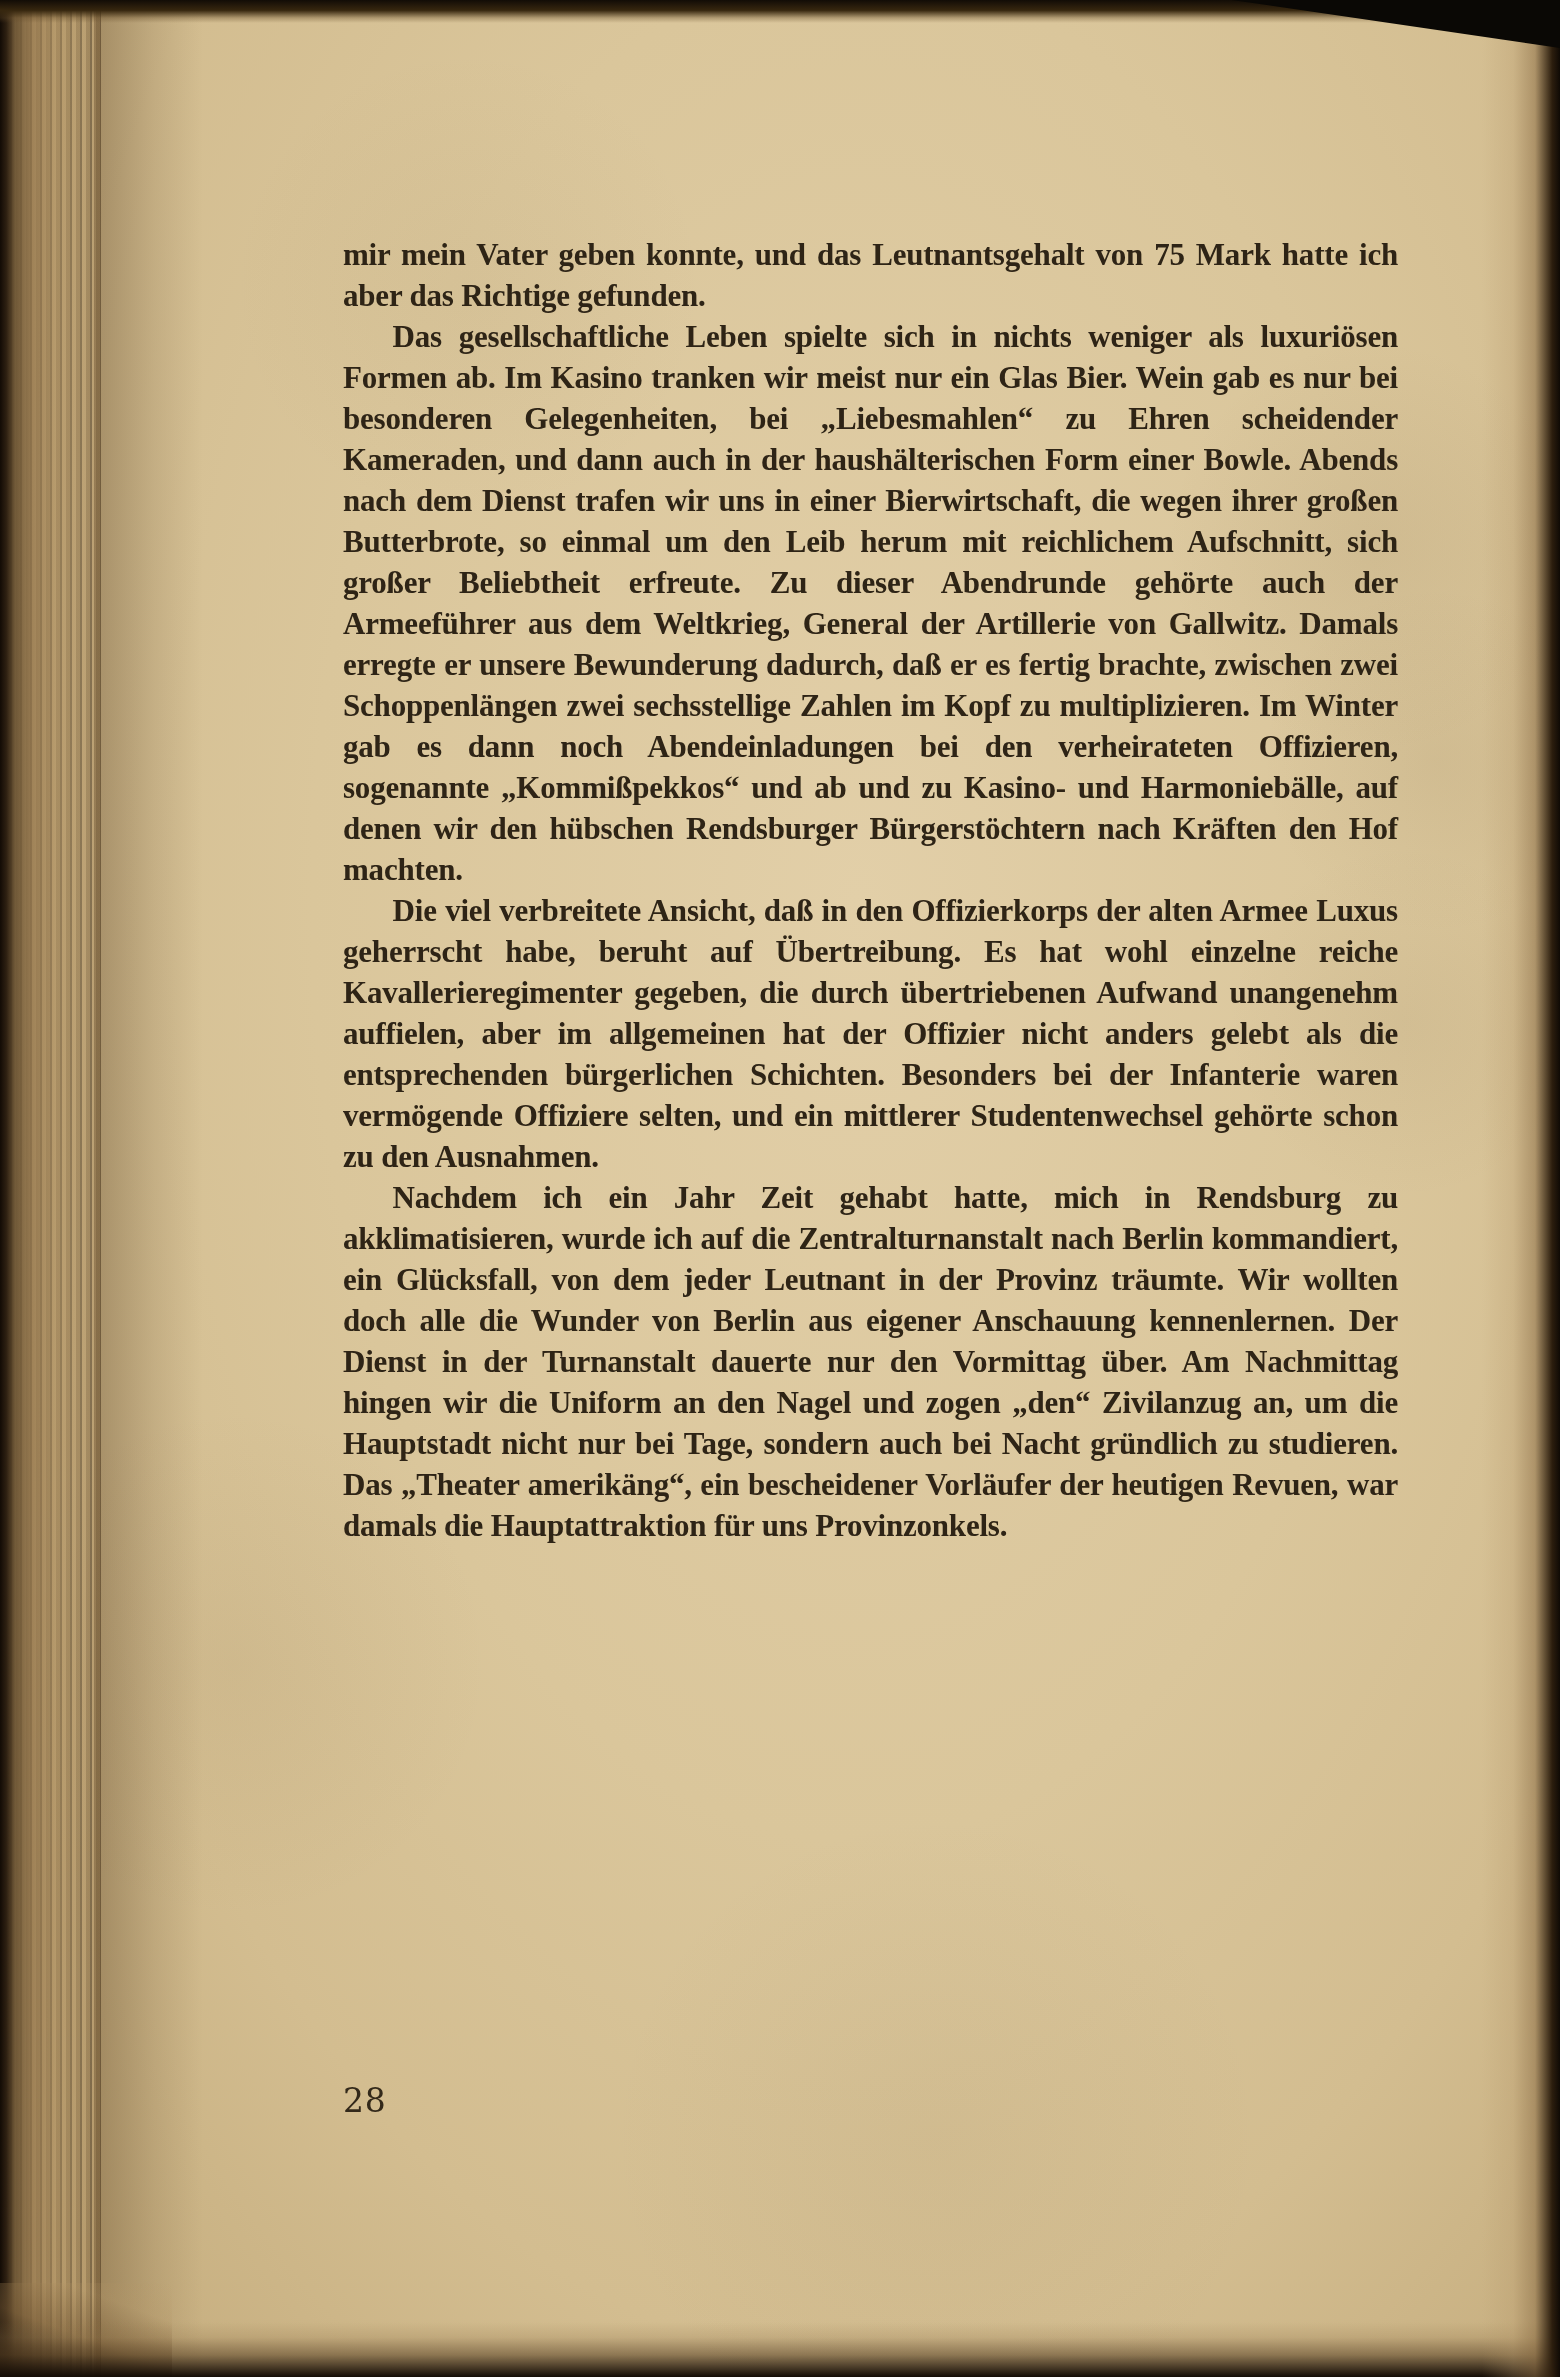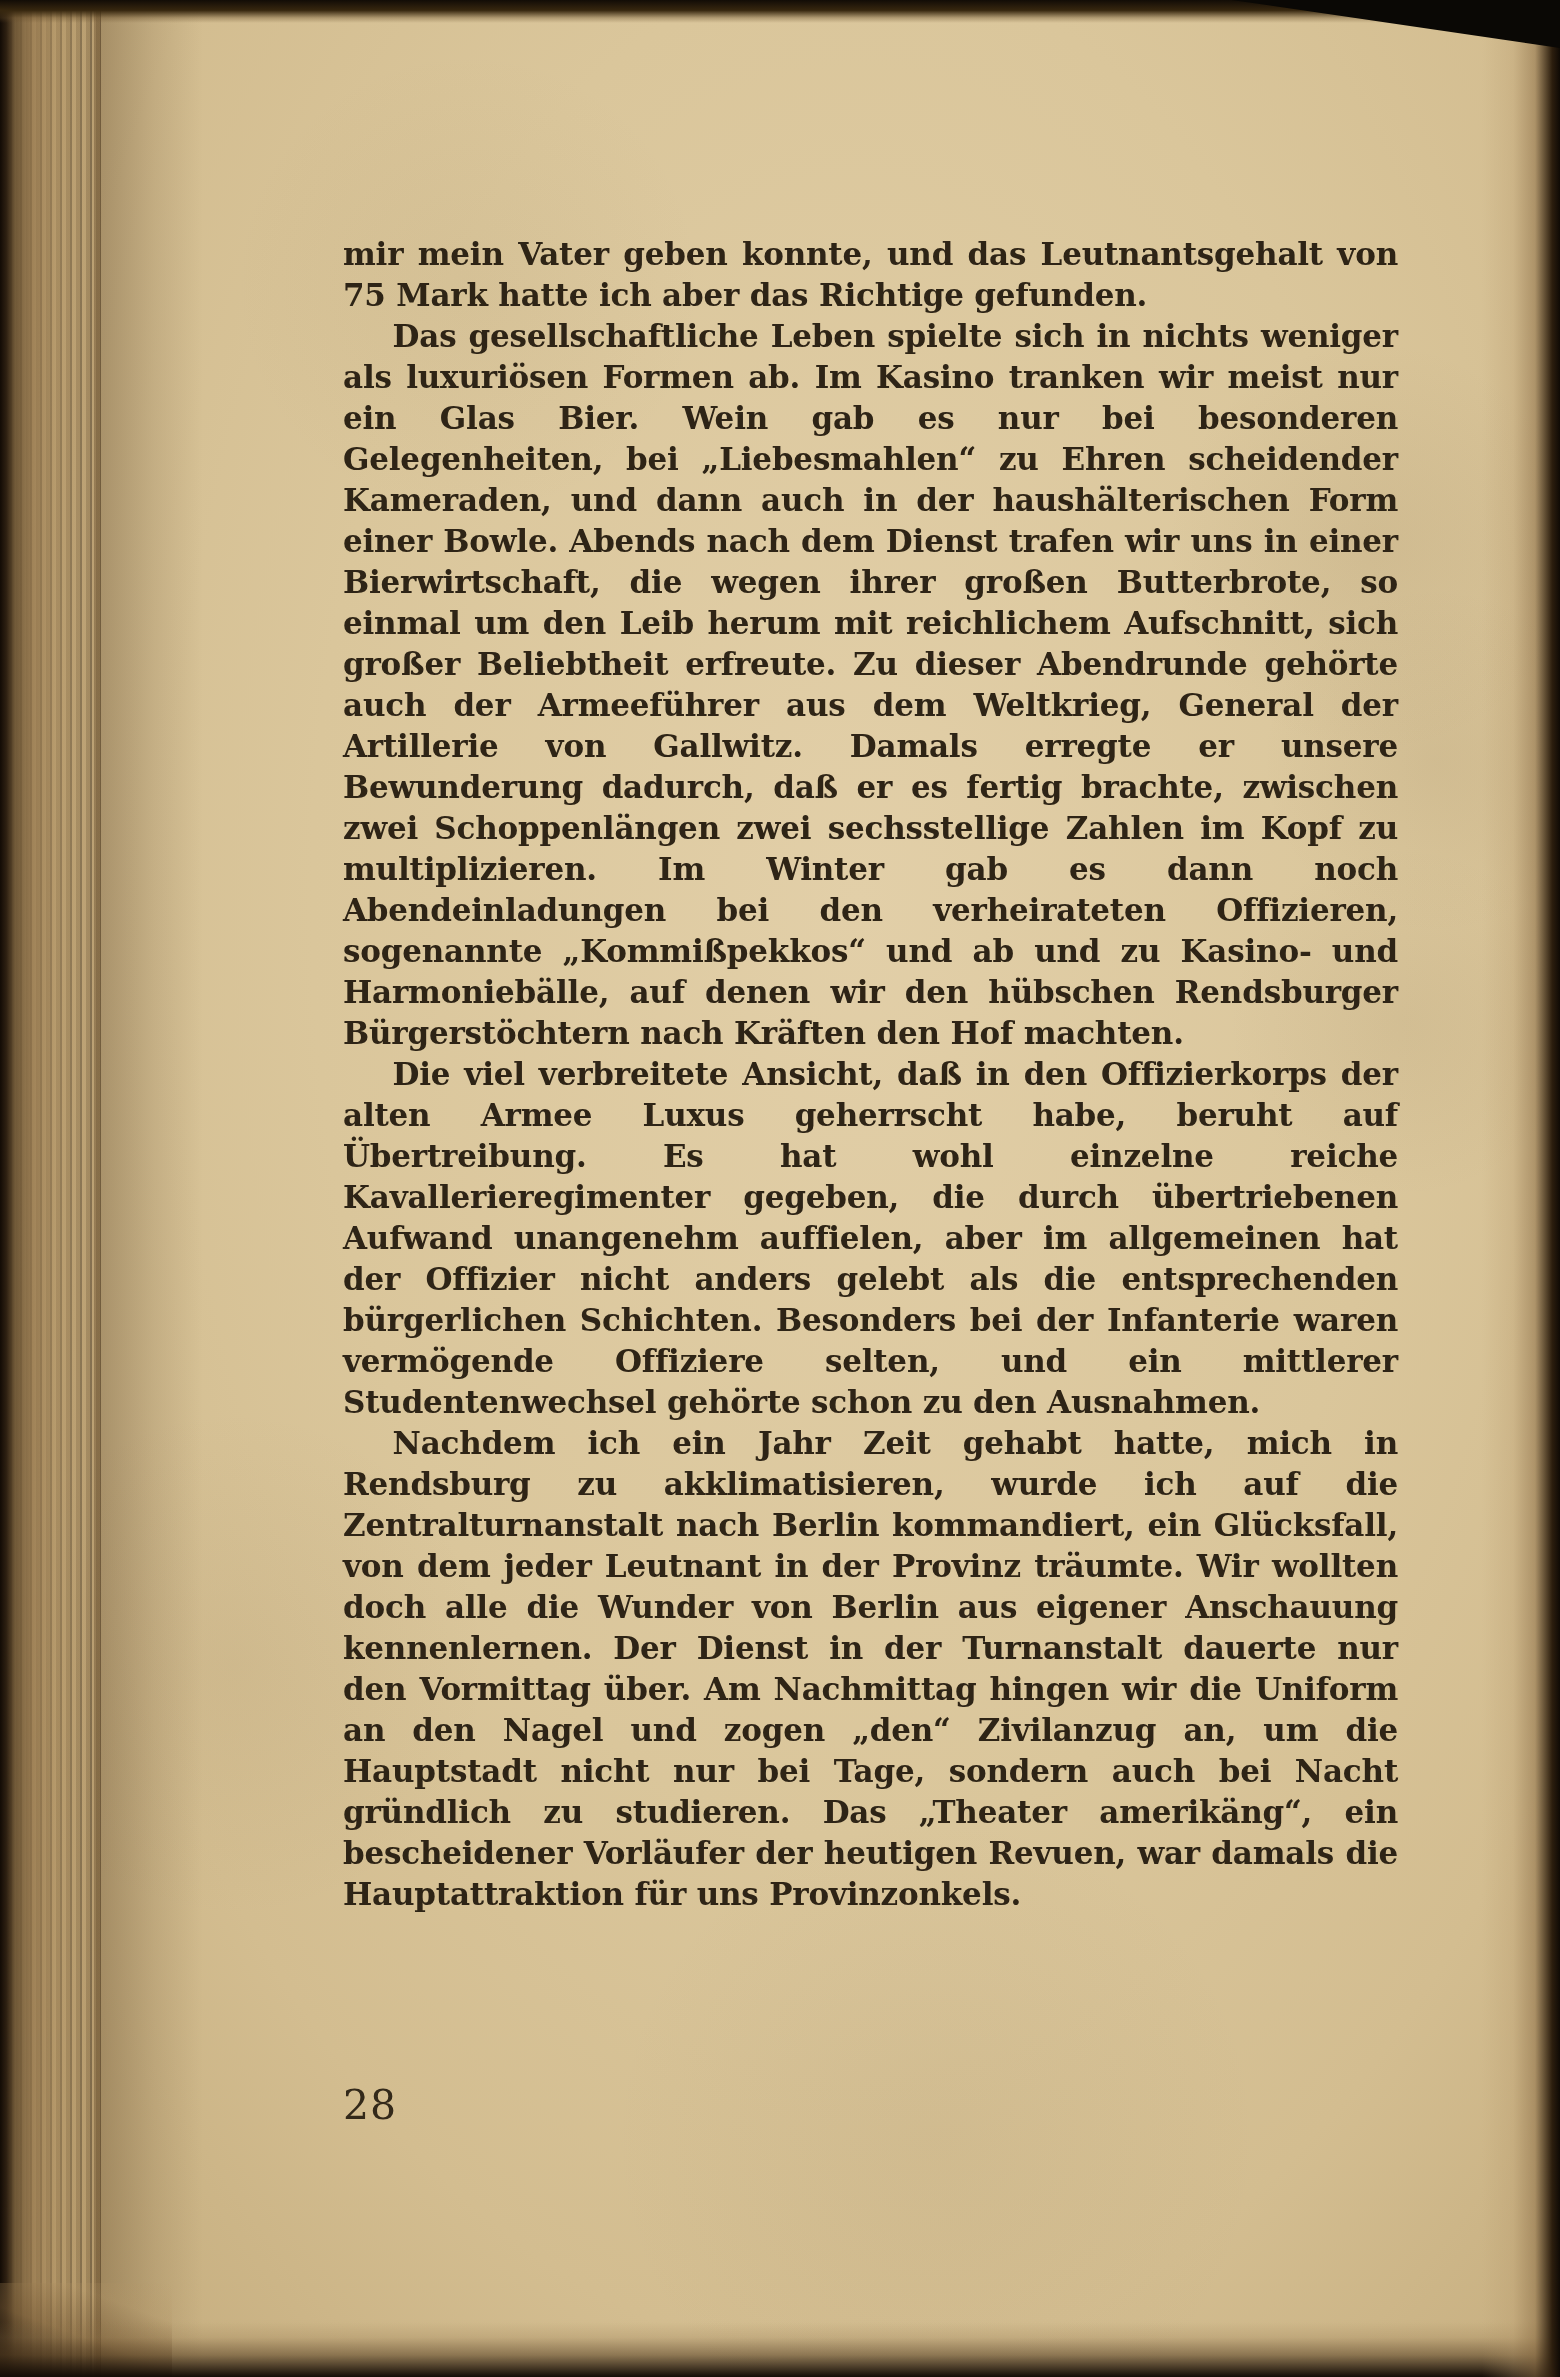--- a/index.html
+++ b/index.html
@@ -108,34 +108,35 @@
     position: absolute;
     left: 343px;
     top: 234px;
     width: 1055px;
     color: #2e2416;
     font-size: 31px;
     line-height: 41px;
     font-weight: 700;
     letter-spacing: -0.2px;
     text-align: justify;
+    font-family: Liberation Serif, serif;
   }
   .text-block p {
     margin: 0;
     text-indent: 1.6em;
   }
   .text-block p.first {
     text-indent: 0;
   }
 
   .page-number {
     position: absolute;
     left: 343px;
     top: 2081px;
-    font-size: 41px;
+    font-size: 33px;
     font-weight: 400;
     color: #33291a;
     letter-spacing: 0.8px;
   }
 </style>
 </head>
 <body>
 
 <div class="scan">
 

